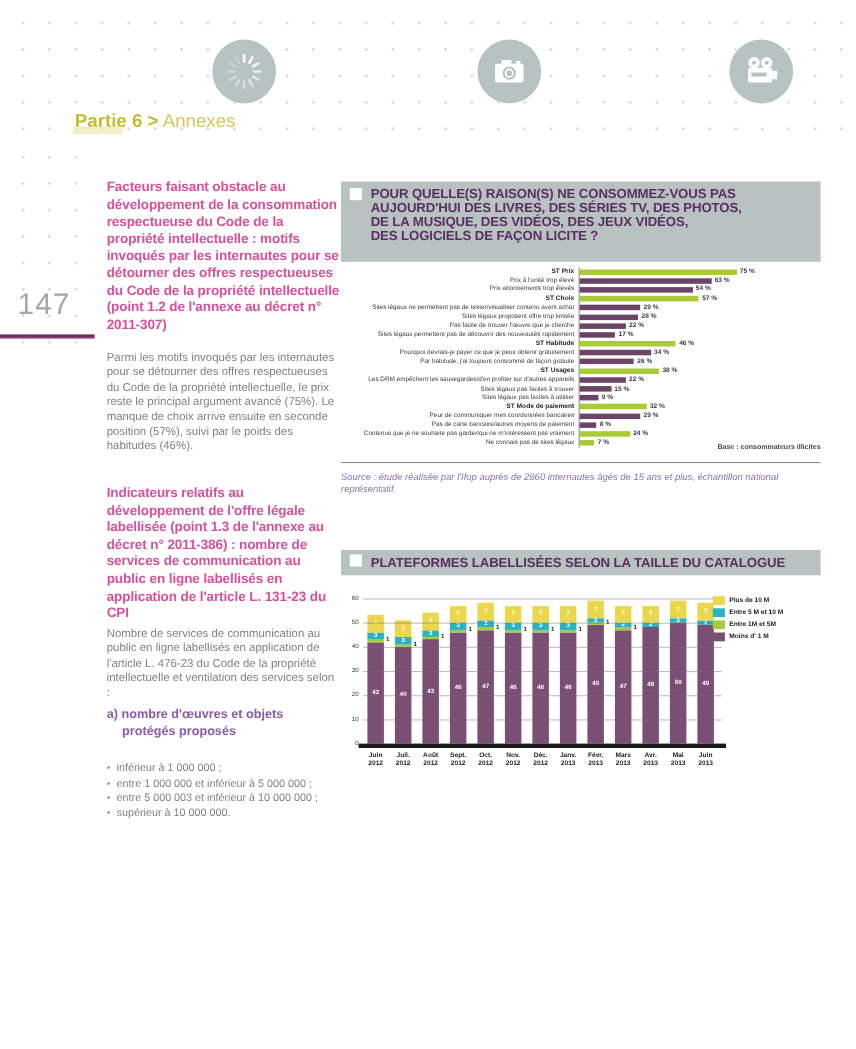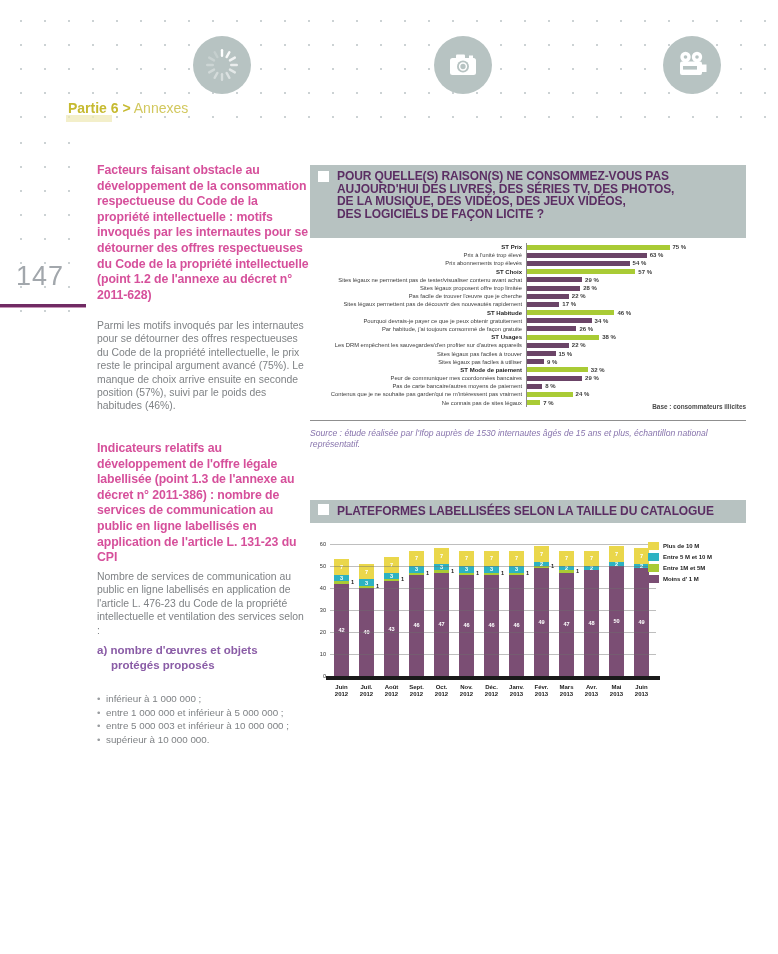--- a/index.html
+++ b/index.html
@@ -9,21 +9,21 @@
   .dots{position:absolute;
         background-image:radial-gradient(#ccd2d4 1.1px, rgba(0,0,0,0) 1.2px);
         background-size:24px 24px;background-position:9px 9px;}
   .dots-top{left:0;top:0;width:778px;height:122px;}
   .dots-left{left:0;top:122px;width:70px;height:208px;}
 
   .hdr-circle{position:absolute;top:36px;width:58px;height:58px;border-radius:50%;
               background:#b7c3c2;display:flex;align-items:center;justify-content:center;}
   .hdr-circle svg{width:40px;height:40px;}
 
-  .breadcrumb{position:absolute;left:68px;top:100px;font-size:14px;color:#c6ba30;}
+  .breadcrumb{position:absolute;left:68px;top:100px;font-size:17px;color:#c6ba30;}
   .breadcrumb .b1{font-weight:bold;}
   .breadcrumb .b2{color:#d2c85e;}
   .crumb-underline{position:absolute;left:66px;top:115px;width:46px;height:7px;
                    background:#efe9b8;opacity:.75;}
 
   .page-number{position:absolute;left:16px;top:261px;font-size:27px;color:#a2a7ac;
                letter-spacing:1px;}
   .page-rule{position:absolute;left:0;top:304px;width:86px;height:3px;background:#702a63;
              border-bottom:1px solid #c795b8;}
 
@@ -135,21 +135,21 @@
 <div class="breadcrumb">
   <span class="b1">Partie 6 &gt;</span>
   <span class="b2">Annexes</span>
 </div>
 <div class="crumb-underline"></div>
 
 <div class="page-number">147</div>
 <div class="page-rule"></div>
 
 <div class="leftcol">
-  <div class="h-pink h1">Facteurs faisant obstacle au développement de la consommation respectueuse du Code de la propriété intellectuelle : motifs invoqués par les internautes pour se détourner des offres respectueuses du Code de la propriété intellectuelle (point 1.2 de l'annexe au décret n° 2011-628)</div>
+  <div class="h-pink h1">Facteurs faisant obstacle au développement de la consommation respectueuse du Code de la propriété intellectuelle : motifs invoqués par les internautes pour se détourner des offres respectueuses du Code de la propriété intellectuelle (point 1.2 de l'annexe au décret n° 2011-307)</div>
   <div class="p-gray p1">Parmi les motifs invoqués par les internautes pour se détourner des offres respectueuses du Code de la propriété intellectuelle, le prix reste le principal argument avancé (75%). Le manque de choix arrive ensuite en seconde position (57%), suivi par le poids des habitudes (46%).</div>
   <div class="h-pink h2">Indicateurs relatifs au développement de l'offre légale labellisée (point 1.3 de l'annexe au décret n° 2011-386) : nombre de services de communication au public en ligne labellisés en application de l'article L. 131-23 du CPI</div>
   <div class="p-gray p2">Nombre de services de communication au public en ligne labellisés en application de l'article L. 476-23 du Code de la propriété intellectuelle et ventilation des services selon :</div>
   <div class="h-purple">a) nombre d'œuvres et objets protégés proposés</div>
   <div class="bullets">
     <ul>
       <li>inférieur à 1 000 000 ;</li>
       <li>entre 1 000 000 et inférieur à 5 000 000 ;</li>
       <li>entre 5 000 003 et inférieur à 10 000 000 ;</li>
       <li>supérieur à 10 000 000.</li>
@@ -302,21 +302,21 @@
     <div class="c1row">
       <div class="c1lab">Ne connais pas de sites légaux</div>
       <div class="c1barwrap">
         <div class="c1bar single" style="width: 13.3px;"></div>
         <div class="c1val">7 %</div>
       </div>
     </div>
   </div>
 <div class="base-note">Base : consommateurs illicites</div>
 <div class="divider"></div>
-<div class="source">Source : étude réalisée par l'Ifop auprès de 1530 internautes âgés de 15 ans et plus, échantillon national représentatif.</div>
+<div class="source">Source : étude réalisée par l'Ifop auprès de 2860 internautes âgés de 15 ans et plus, échantillon national représentatif.</div>
 
 <div class="titlebox box2">
   <span class="sq" style="top:4px;"></span>
   <div class="ttl">PLATEFORMES LABELLISÉES SELON LA TAILLE DU CATALOGUE</div>
 </div>
 
 <div class="chart2">
   <div class="plot">
       <div class="col" style="left: 4px;">
         <div class="seg" style="background: rgb(123, 78, 116); bottom: 0px; height: 92.4px;">

